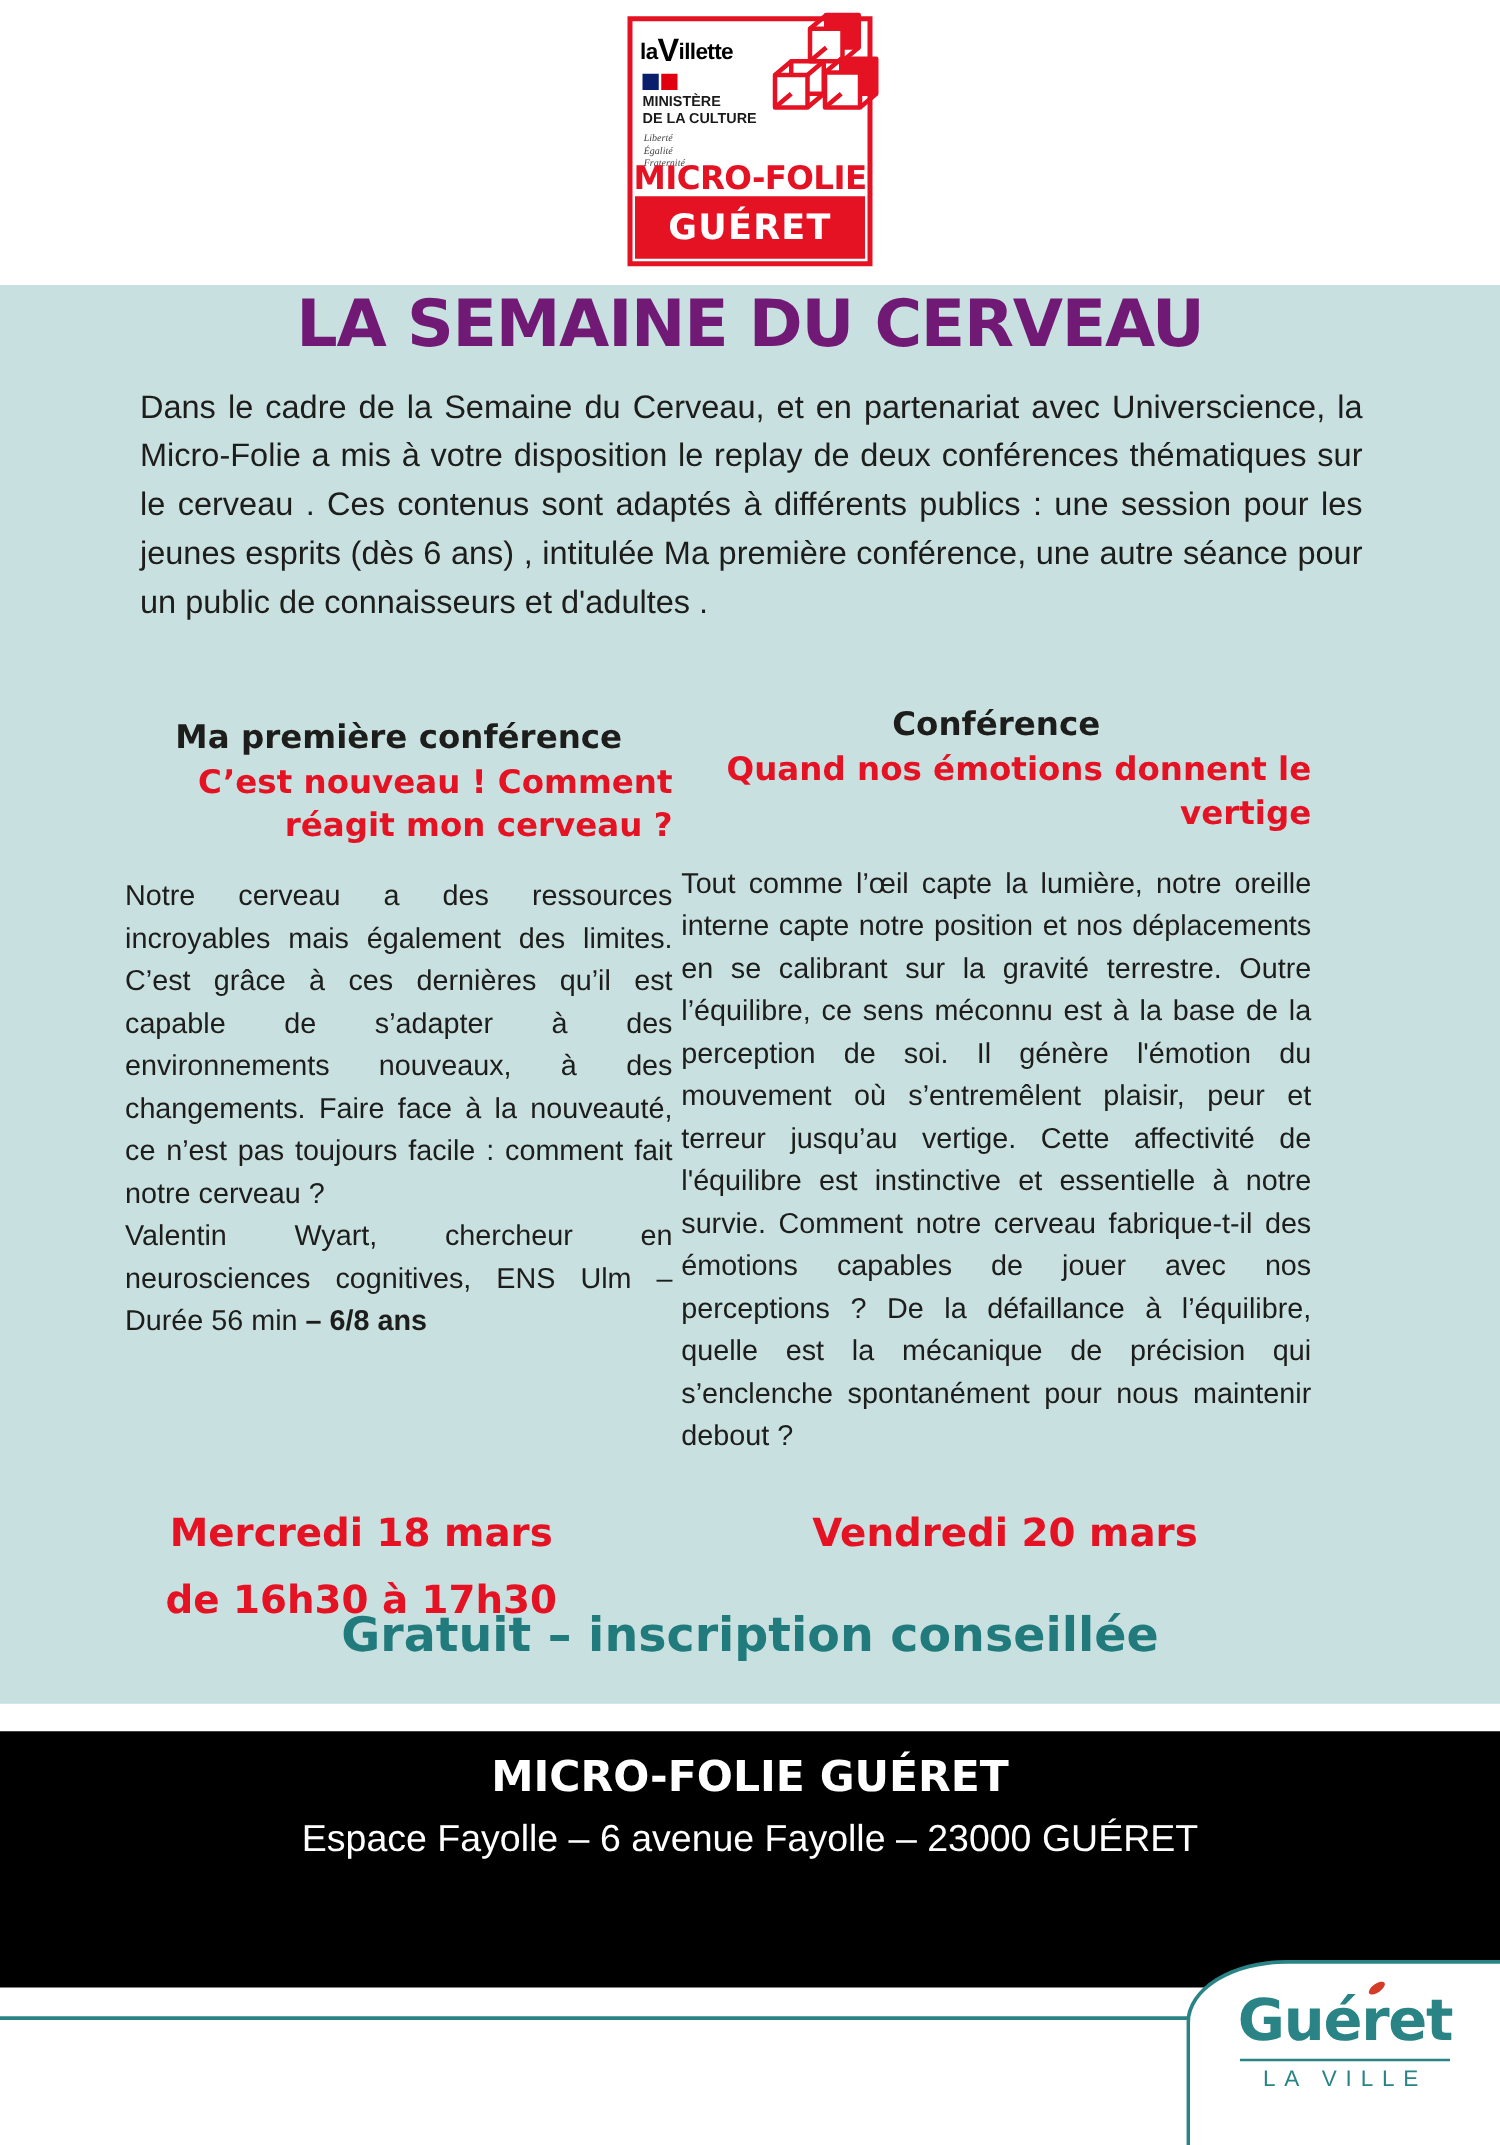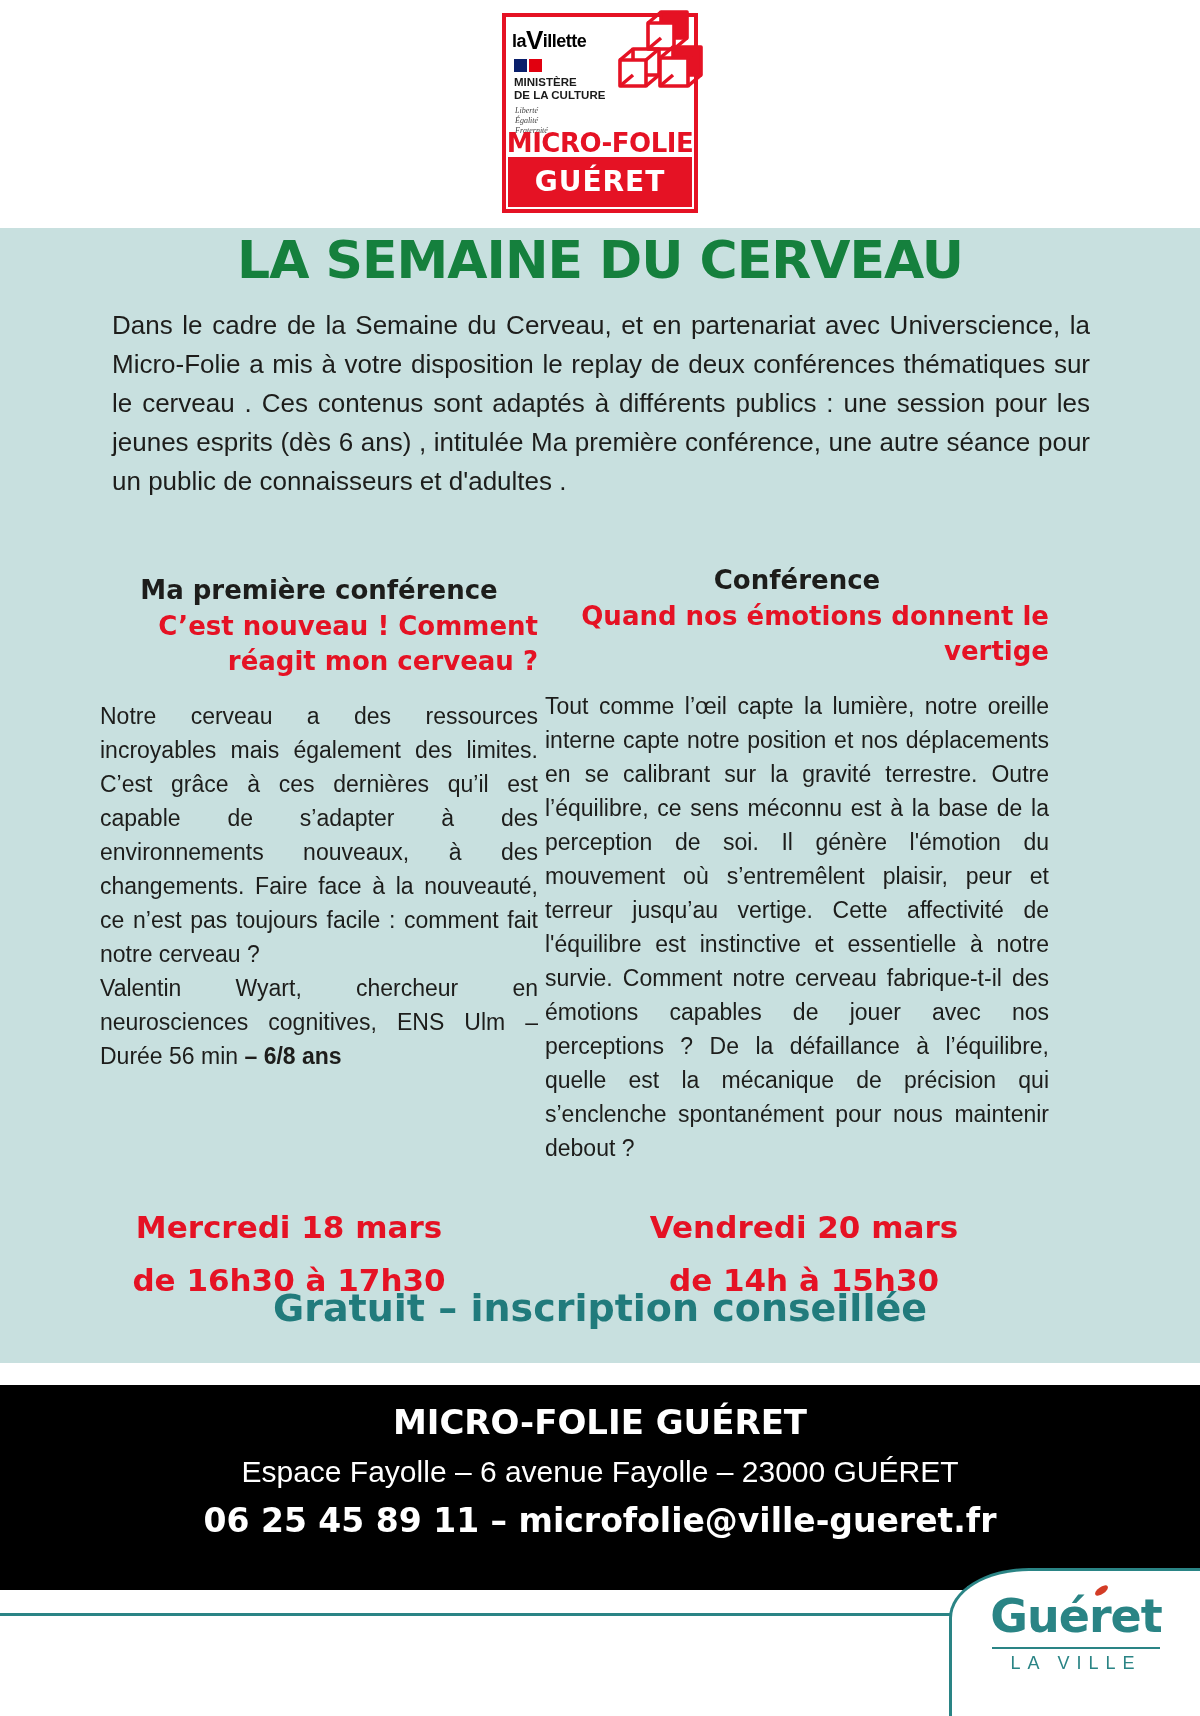--- a/index.html
+++ b/index.html
@@ -19,21 +19,21 @@
          font-style:italic;font-size:8px;line-height:10px;color:#444;}
   .cubes{position:absolute;top:-9px;right:-10px;}
   .mf-wordmark{position:absolute;top:111px;left:0;width:100%;text-align:center;color:#e51224;
                font-weight:bold;font-size:26px;letter-spacing:-0.5px;font-family:"DejaVu Sans",sans-serif;}
   .city-box{position:absolute;bottom:2px;left:2px;right:2px;height:50px;background:#e51224;color:#fff;
             text-align:center;line-height:50px;font-size:28px;font-weight:bold;letter-spacing:1px;
             font-family:"DejaVu Sans",sans-serif;}
 
   
   .content{position:absolute;top:228px;left:0;width:1200px;height:1135px;background:#c8e0df;}
-  .title{position:absolute;top:2px;left:0;width:100%;text-align:center;margin:0;color:#15803d;
+  .title{position:absolute;top:2px;left:0;width:100%;text-align:center;margin:0;color:#701a75;
          font-size:52px;font-weight:bold;letter-spacing:-1px;font-family:"DejaVu Sans",sans-serif;}
   .intro{position:absolute;top:78px;left:112px;width:978px;margin:0;font-size:26px;line-height:39px;
          text-align:justify;}
   .col{position:absolute;}
   .col-left{left:100px;top:347px;width:438px;}
   .col-right{left:545px;top:337px;width:504px;}
   .kicker{margin:0;text-align:center;font-size:26px;font-weight:bold;color:#1d1d1b;
           font-family:"DejaVu Sans",sans-serif;}
   .sess-title{margin:4px 0 0 0;text-align:right;font-size:26px;line-height:35px;font-weight:bold;
               color:#e51224;font-family:"DejaVu Sans",sans-serif;}
@@ -123,30 +123,28 @@
       <h3 class="sess-title it">Quand nos émotions donnent le vertige</h3>
       <p class="body-txt">Tout comme l’œil capte la lumière, notre oreille interne capte notre position et nos déplacements en se calibrant sur la gravité terrestre. Outre l’équilibre, ce sens méconnu est à la base de la perception de soi. Il génère l'émotion du mouvement où s’entremêlent plaisir, peur et terreur jusqu’au vertige. Cette affectivité de l'équilibre est instinctive et essentielle à notre survie. Comment notre cerveau fabrique-t-il des émotions capables de jouer avec nos perceptions ? De la défaillance à l’équilibre, quelle est la mécanique de précision qui s’enclenche spontanément pour nous maintenir debout ?</p>
     </section>
 
     <div class="date-block date-left">
       <div>Mercredi 18 mars</div>
       <div>de 16h30 à 17h30</div>
     </div>
     <div class="date-block date-right">
       <div>Vendredi 20 mars</div>
-      <div>de 14h à 15h30</div>
     </div>
 
     <div class="pricing">Gratuit – inscription conseillée</div>
   </main>
 
   <section class="banner">
     <h2 class="banner-title">MICRO-FOLIE GUÉRET</h2>
     <div class="banner-address">Espace Fayolle –  6 avenue Fayolle – 23000 GUÉRET</div>
-    <div class="banner-contact">06 25 45 89 11 – microfolie@ville-gueret.fr</div>
   </section>
 
   <div class="footer-line"></div>
   <footer class="footer">
 
     
 
     
 
     

